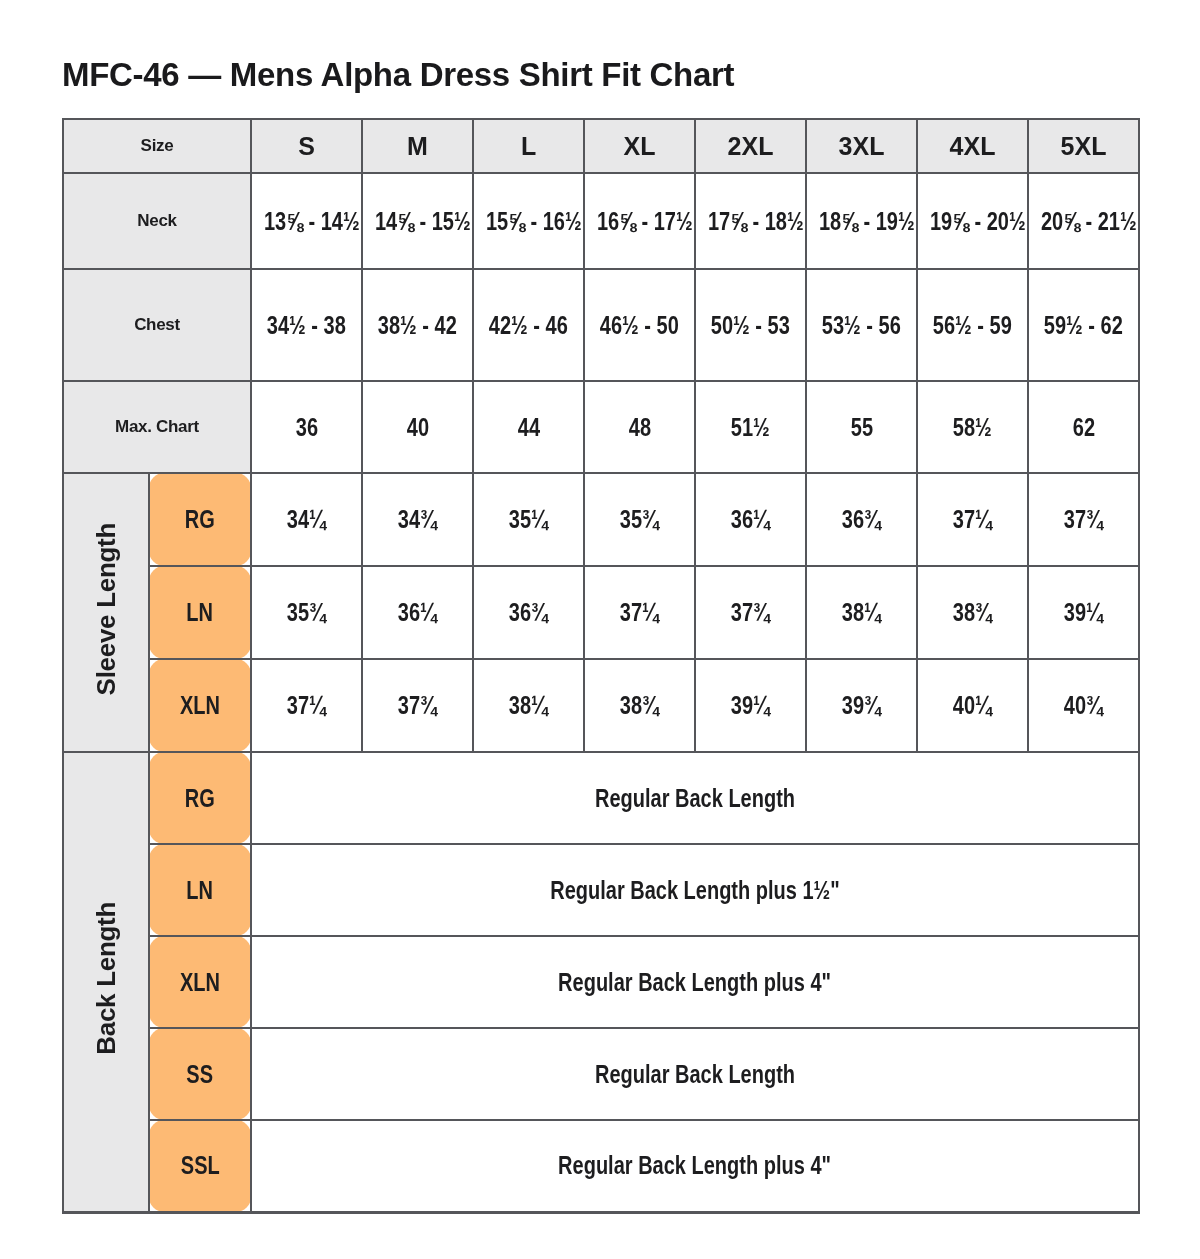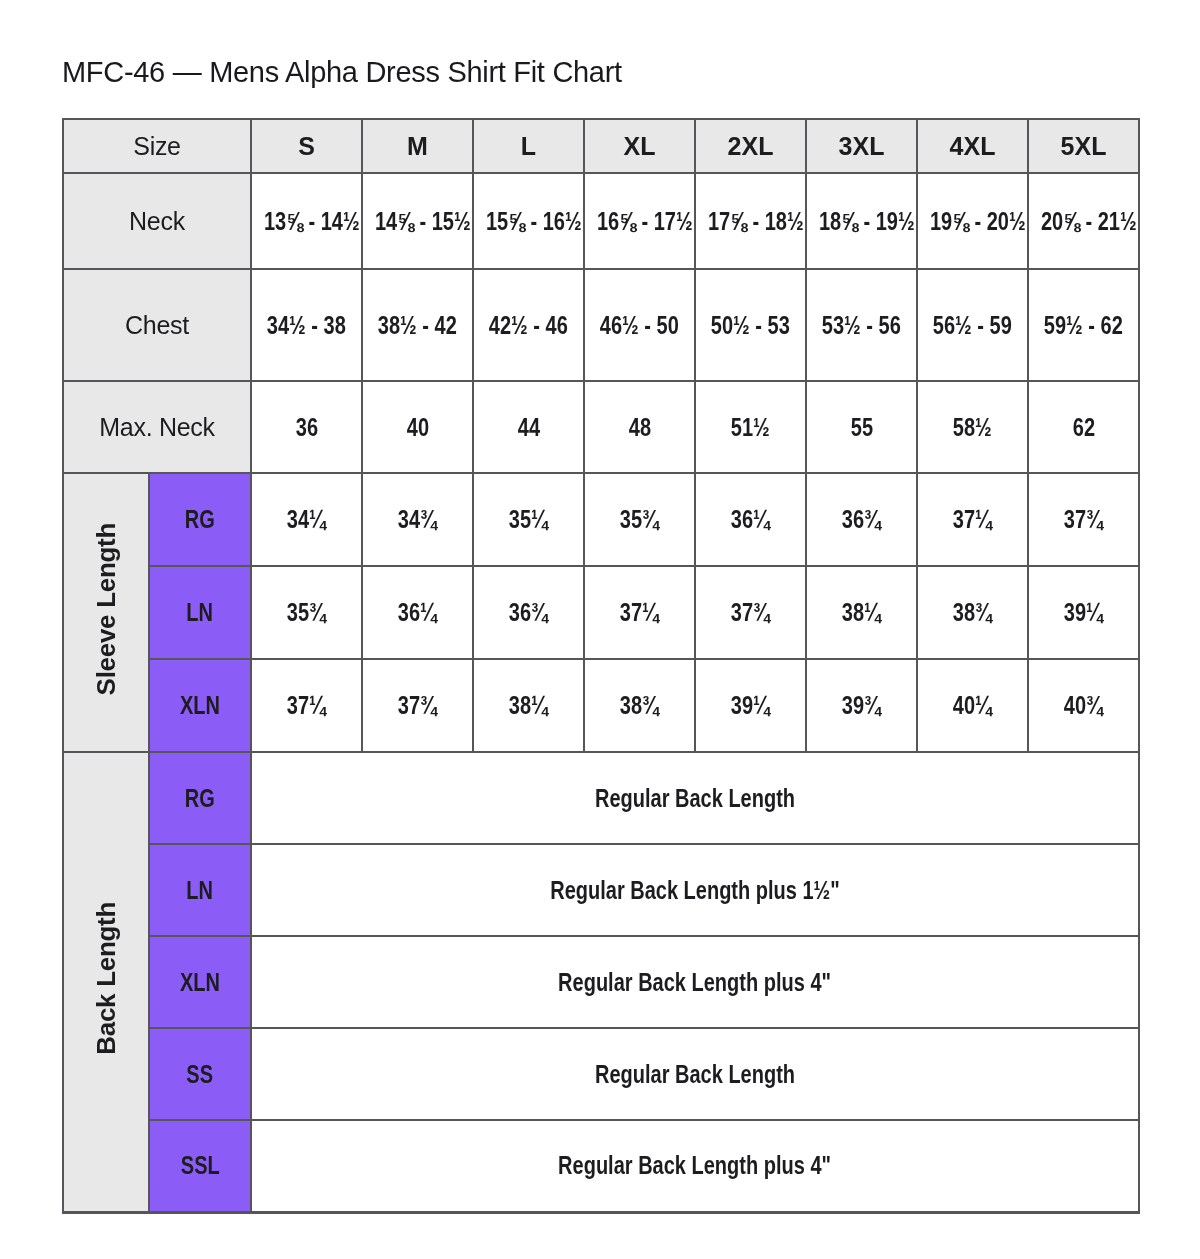--- a/index.html
+++ b/index.html
@@ -7,22 +7,22 @@
     position:relative;
     width:1200px;height:1259px;
     background:#ffffff;
     font-family:"Liberation Sans", sans-serif;
     color:#1d1d1f;
   }
   .title{
     position:absolute;
     left:62px;top:56px;
     margin:0;
-    font-size:29px;
-    font-weight:normal;
+    font-size:33px;
+    font-weight:bold;
     letter-spacing:-0.3px;
     color:#1a1a1c;
   }
   table.fit{
     position:absolute;
     left:62px;top:118px;
     width:1076px;
     border-collapse:collapse;
     table-layout:fixed;
   }
@@ -36,22 +36,22 @@
   
   tr.hdr{height:54px;}
   tr.r-neck{height:96px;}
   tr.r-chest{height:112px;}
   tr.r-waist{height:92px;}
   tr.r-sleeve{height:93px;}
   tr.r-back{height:92px;}
   
   .lbl{
     background:#e8e8e9;
-    font-weight:normal;
-    font-size:25px;
+    font-weight:bold;
+    font-size:17px;
     letter-spacing:-0.3px;
   }
   .szh{
     background:#e8e8e9;
     font-weight:bold;
     font-size:25px;
   }
   
   .vert{
     background:#e8e8e9;
@@ -69,21 +69,21 @@
   .cnd{
     display:inline-block;
     transform:scaleX(0.8);
     transform-origin:center center;
     font-weight:bold;
     font-size:25px;
     white-space:nowrap;
     letter-spacing:0;
   }
   td.val{background:#ffffff;}
-  td.sub{background:#8b5cf6;}
+  td.sub{background:#fdba74;border-radius:15px;}
 </style>
 </head>
 <body>
 
 <div class="page">
 
   <h1 class="title">MFC-46 — Mens Alpha Dress Shirt Fit Chart</h1>
 
   <table class="fit">
     <colgroup>
@@ -130,21 +130,21 @@
         <td class="val"><span class="cnd">38½ - 42</span></td>
         <td class="val"><span class="cnd">42½ - 46</span></td>
         <td class="val"><span class="cnd">46½ - 50</span></td>
         <td class="val"><span class="cnd">50½ - 53</span></td>
         <td class="val"><span class="cnd">53½ - 56</span></td>
         <td class="val"><span class="cnd">56½ - 59</span></td>
         <td class="val"><span class="cnd">59½ - 62</span></td>
       </tr>
 
       <tr class="r-waist">
-        <th colspan="2" class="lbl">Max. Neck</th>
+        <th colspan="2" class="lbl">Max. Chart</th>
         <td class="val"><span class="cnd">36</span></td>
         <td class="val"><span class="cnd">40</span></td>
         <td class="val"><span class="cnd">44</span></td>
         <td class="val"><span class="cnd">48</span></td>
         <td class="val"><span class="cnd">51½</span></td>
         <td class="val"><span class="cnd">55</span></td>
         <td class="val"><span class="cnd">58½</span></td>
         <td class="val"><span class="cnd">62</span></td>
       </tr>
 

